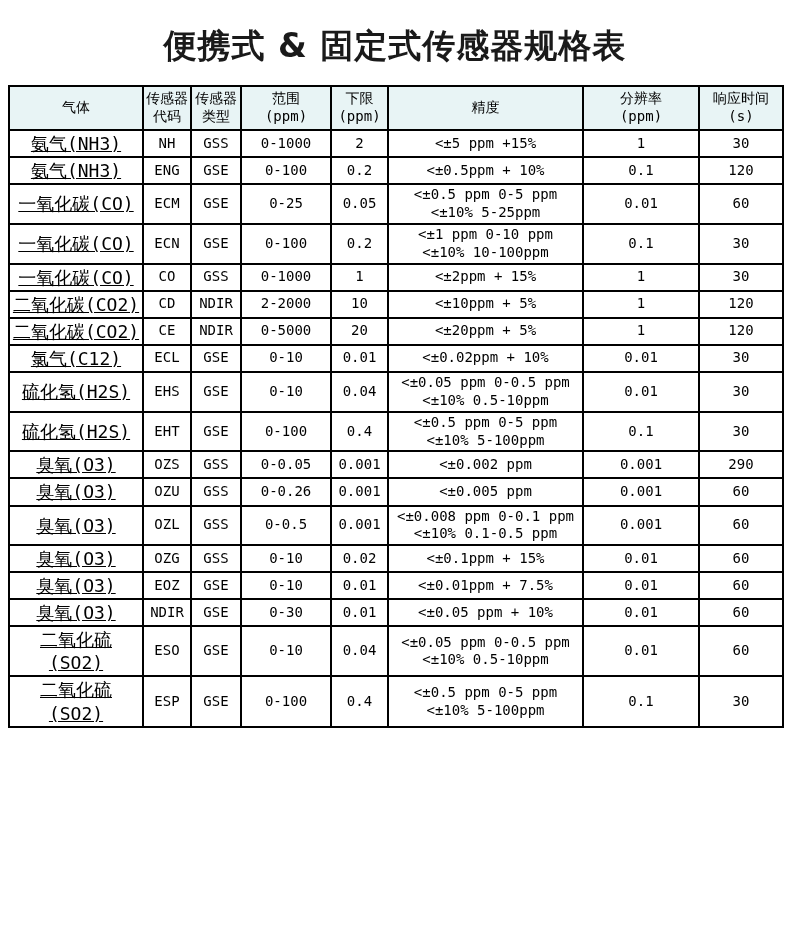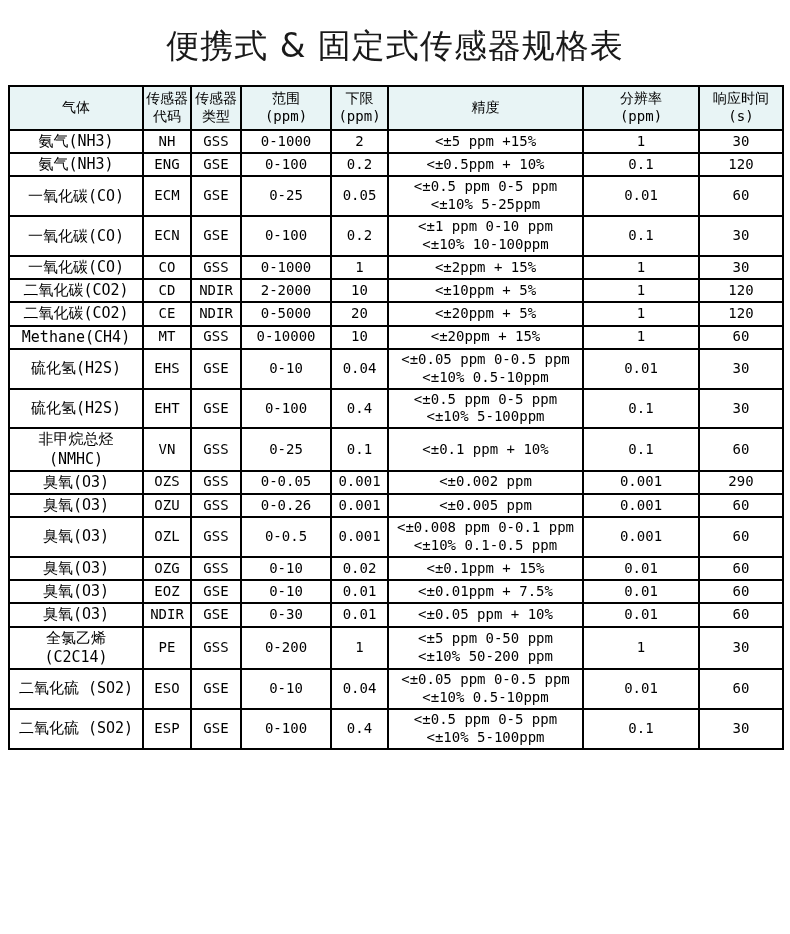--- a/index.html
+++ b/index.html
@@ -12,21 +12,21 @@
     font-family: "DejaVu Sans Mono", "DejaVu Sans", sans-serif;
     color: #000000;
   }
   .page {
     width: 790px;
     box-sizing: border-box;
     padding: 10px 8px 8px 8px;
   }
   h1.title {
     font-family: "DejaVu Sans", "Liberation Sans", sans-serif;
-    font-weight: normal;
+    font-weight: bold;
     font-size: 33px;
     text-align: center;
     margin: 14px 0 16px 0;
     letter-spacing: 1px;
     color: #1a1a1a;
   }
   table.spec {
     border-collapse: collapse;
     table-layout: fixed;
     width: 774px;
@@ -41,21 +41,21 @@
     font-size: 14px;
     line-height: 1.28;
     overflow: hidden;
   }
   table.spec thead th {
     background: #e8f4f5;
     font-weight: normal;
     font-size: 14px;
     height: 40px;
   }
-  table.spec td.c-gas { font-size: 15px; }
+  table.spec td.c-gas { font-size: 18px; text-decoration: underline; }
   table.spec tr.single td { height: 19px; }
   col.w-gas  { width: 134px; }
   col.w-code { width: 48px; }
   col.w-type { width: 50px; }
   col.w-range{ width: 90px; }
   col.w-limit{ width: 57px; }
   col.w-acc  { width: 195px; }
   col.w-res  { width: 116px; }
   col.w-resp { width: 84px; }
 </style>
@@ -161,28 +161,28 @@
       <td class="c-gas">二氧化碳(CO2)</td>
       <td>CE</td>
       <td>NDIR</td>
       <td>0-5000</td>
       <td>20</td>
       <td>&lt;±20ppm + 5%</td>
       <td>1</td>
       <td>120</td>
     </tr>
         <tr class="single">
-      <td class="c-gas">Methane(CH4)</td>
-      <td>MT</td>
-      <td>GSS</td>
-      <td>0-10000</td>
-      <td>10</td>
-      <td>&lt;±20ppm + 15%</td>
-      <td>1</td>
-      <td>60</td>
+      <td class="c-gas">氯气(C12)</td>
+      <td>ECL</td>
+      <td>GSE</td>
+      <td>0-10</td>
+      <td>0.01</td>
+      <td>&lt;±0.02ppm + 10%</td>
+      <td>0.01</td>
+      <td>30</td>
     </tr>
         <tr class="double">
       <td class="c-gas">硫化氢(H2S)</td>
       <td>EHS</td>
       <td>GSE</td>
       <td>0-10</td>
       <td>0.04</td>
       <td>&lt;±0.05 ppm 0-0.5 ppm
 &lt;±10% 0.5-10ppm</td>
       <td>0.01</td>
@@ -193,30 +193,20 @@
       <td>EHT</td>
       <td>GSE</td>
       <td>0-100</td>
       <td>0.4</td>
       <td>&lt;±0.5 ppm 0-5 ppm
 &lt;±10% 5-100ppm</td>
       <td>0.1</td>
       <td>30</td>
     </tr>
         <tr class="single">
-      <td class="c-gas">非甲烷总烃(NMHC)</td>
-      <td>VN</td>
-      <td>GSS</td>
-      <td>0-25</td>
-      <td>0.1</td>
-      <td>&lt;±0.1 ppm + 10%</td>
-      <td>0.1</td>
-      <td>60</td>
-    </tr>
-        <tr class="single">
       <td class="c-gas">臭氧(O3)</td>
       <td>OZS</td>
       <td>GSS</td>
       <td>0-0.05</td>
       <td>0.001</td>
       <td>&lt;±0.002 ppm</td>
       <td>0.001</td>
       <td>290</td>
     </tr>
         <tr class="single">
@@ -262,31 +252,20 @@
     </tr>
         <tr class="single">
       <td class="c-gas">臭氧(O3)</td>
       <td>NDIR</td>
       <td>GSE</td>
       <td>0-30</td>
       <td>0.01</td>
       <td>&lt;±0.05 ppm + 10%</td>
       <td>0.01</td>
       <td>60</td>
-    </tr>
-        <tr class="double">
-      <td class="c-gas">全氯乙烯 (C2C14)</td>
-      <td>PE</td>
-      <td>GSS</td>
-      <td>0-200</td>
-      <td>1</td>
-      <td>&lt;±5 ppm 0-50 ppm
-&lt;±10% 50-200 ppm</td>
-      <td>1</td>
-      <td>30</td>
     </tr>
         <tr class="double">
       <td class="c-gas">二氧化硫 (SO2)</td>
       <td>ESO</td>
       <td>GSE</td>
       <td>0-10</td>
       <td>0.04</td>
       <td>&lt;±0.05 ppm 0-0.5 ppm
 &lt;±10% 0.5-10ppm</td>
       <td>0.01</td>

